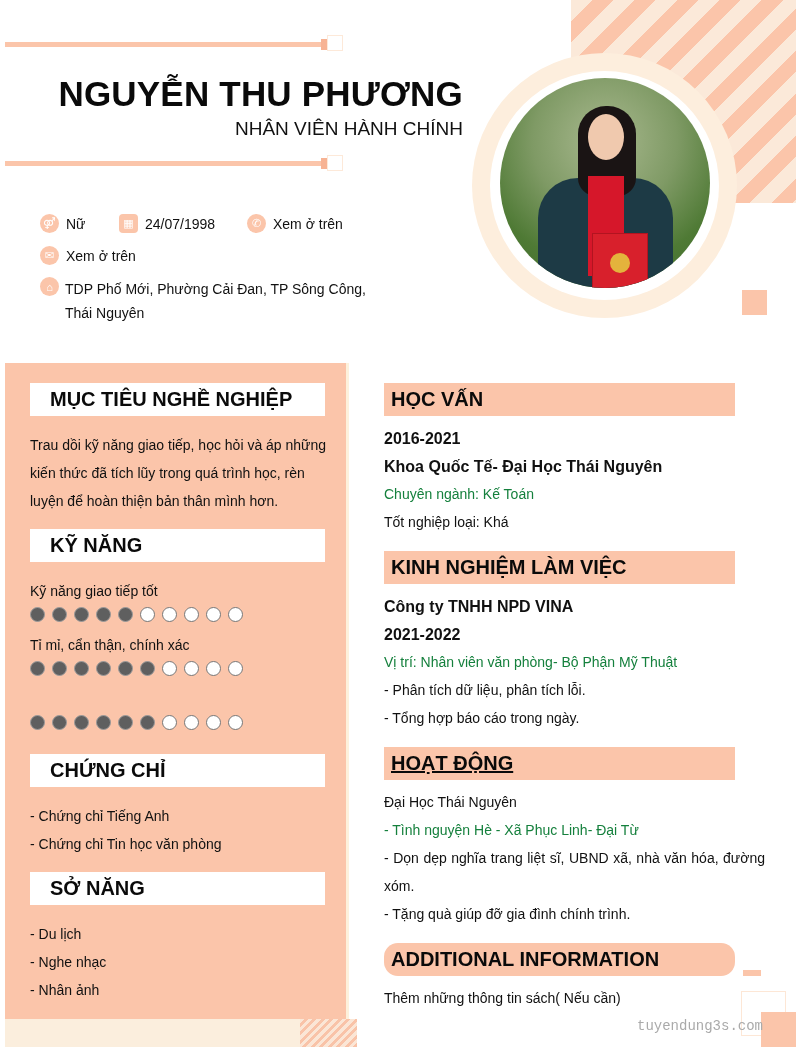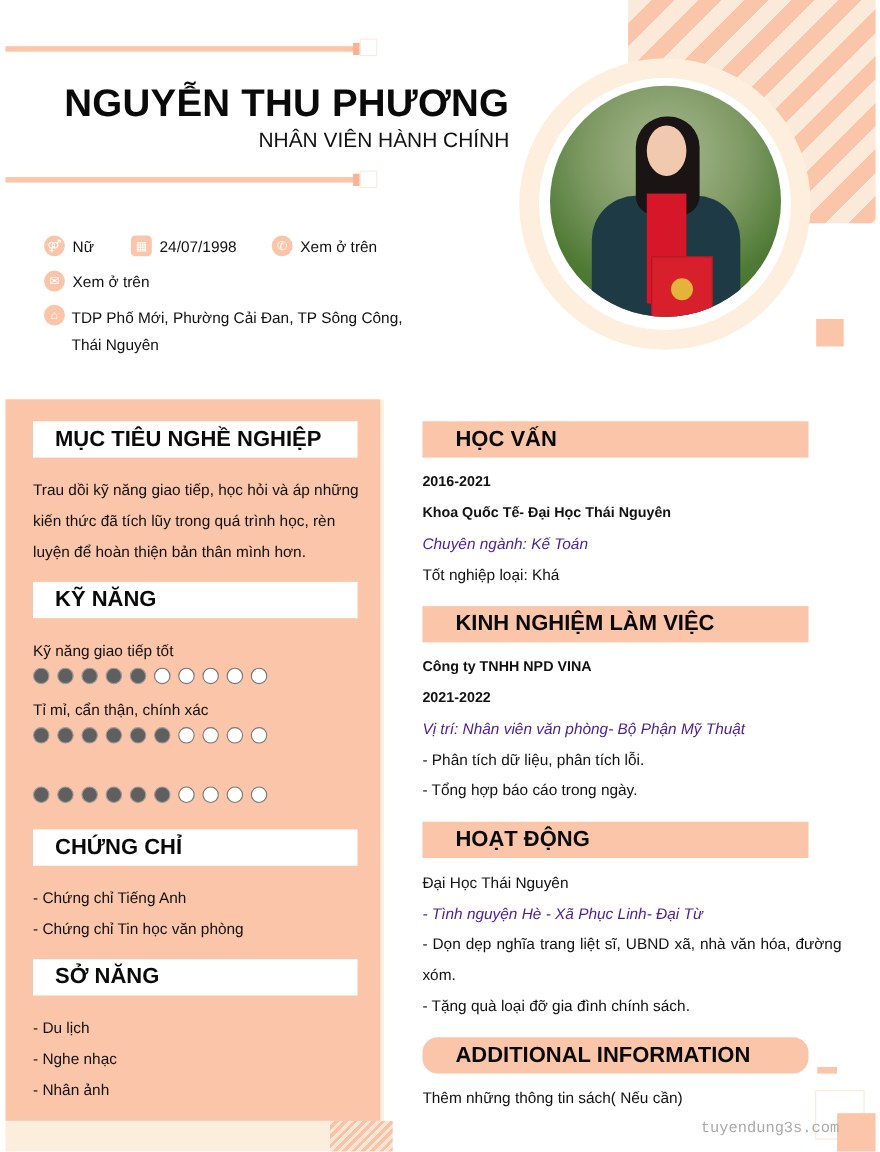--- a/index.html
+++ b/index.html
@@ -55,24 +55,24 @@
   .sec-head-l { position: absolute; left: 30px; width: 295px; height: 33px; background: #fff; font-size: 20px; font-weight: bold; padding-left: 20px; line-height: 33px; color: #0a0a0a; }
   .ltext { position: absolute; left: 30px; font-size: 14px; color: #111; }
   .objective { position: absolute; left: 30px; top: 431px; width: 300px; font-size: 14px; line-height: 28px; }
 
   .dots { position: absolute; left: 30px; display: flex; gap: 7px; }
   .dot { width: 15px; height: 15px; border-radius: 50%; border: 1.5px solid #888; }
   .dot.on { background: #5f5f5f; border-color: #9a9a9a; }
   .dot.off { background: #fff; border-color: #777; }
 
   
-  .sec-head-r { position: absolute; left: 384px; width: 351px; height: 33px; background: #fbc5aa; font-size: 20px; font-weight: bold; padding-left: 30px; line-height: 33px; color: #0a0a0a; }
+  .sec-head-r { position: absolute; left: 384px; width: 351px; height: 33px; background: #fbc5aa; font-size: 20px; font-weight: bold; padding-left: 7px; line-height: 33px; color: #0a0a0a; }
   .rtext { position: absolute; left: 384px; font-size: 14px; color: #111; }
-  .rtext.b { font-weight: bold; font-size: 13px; }
-  .rtext.i { font-style: italic; color: #4c1d95; }
+  .rtext.b { font-weight: bold; font-size: 16px; }
+  .rtext.i { color: #15803d; }
   .justify { position: absolute; left: 384px; width: 381px; font-size: 14px; line-height: 28px; text-align: justify; }
 
   .watermark { position: absolute; left: 637px; top: 1018px; font-family: "Liberation Mono", "DejaVu Sans Mono", monospace; font-size: 14px; color: #aaa; }
   .br-outline { position: absolute; left: 741px; top: 991px; width: 45px; height: 45px; border: 1px solid #fde7d6; }
   .br-fill { position: absolute; left: 761px; top: 1012px; width: 35px; height: 35px; background: #fbc5aa; }
   .br-top { position: absolute; left: 743px; top: 970px; width: 18px; height: 6px; background: #fbc5aa; }
 </style>
 </head>
 <body>
 
@@ -186,25 +186,25 @@
 <div class="rtext i" style="top:486px;">Chuyên ngành: Kế Toán</div>
 <div class="rtext" style="top:514px;">Tốt nghiệp loại: Khá</div>
 
 <div class="sec-head-r" style="top:551px;">KINH NGHIỆM LÀM VIỆC</div>
 <div class="rtext b" style="top:598px;">Công ty TNHH NPD VINA</div>
 <div class="rtext b" style="top:626px;">2021-2022</div>
 <div class="rtext i" style="top:654px;">Vị trí: Nhân viên văn phòng- Bộ Phận Mỹ Thuật</div>
 <div class="rtext" style="top:682px;">- Phân tích dữ liệu, phân tích lỗi.</div>
 <div class="rtext" style="top:710px;">- Tổng hợp báo cáo trong ngày.</div>
 
-<div class="sec-head-r" style="top:747px;">HOẠT ĐỘNG</div>
+<div class="sec-head-r" style="top:747px;text-decoration:underline;">HOẠT ĐỘNG</div>
 <div class="rtext" style="top:794px;">Đại Học Thái Nguyên</div>
 <div class="rtext i" style="top:822px;">- Tình nguyện Hè - Xã Phục Linh- Đại Từ</div>
 <div class="justify" style="top:844px;">- Dọn dẹp nghĩa trang liệt sĩ, UBND xã, nhà văn hóa, đường xóm.</div>
-<div class="rtext" style="top:906px;">- Tặng quà loại đỡ gia đình chính sách.</div>
+<div class="rtext" style="top:906px;">- Tặng quà giúp đỡ gia đình chính trình.</div>
 
 <div class="sec-head-r" style="top:943px;border-radius:14px;">ADDITIONAL INFORMATION</div>
 <div class="rtext" style="top:990px;">Thêm những thông tin sách( Nếu cần)</div>
 
 <div class="br-top"></div>
 <div class="br-outline"></div>
 <div class="br-fill"></div>
 <div class="watermark">tuyendung3s.com</div>
 
 </body></html>

